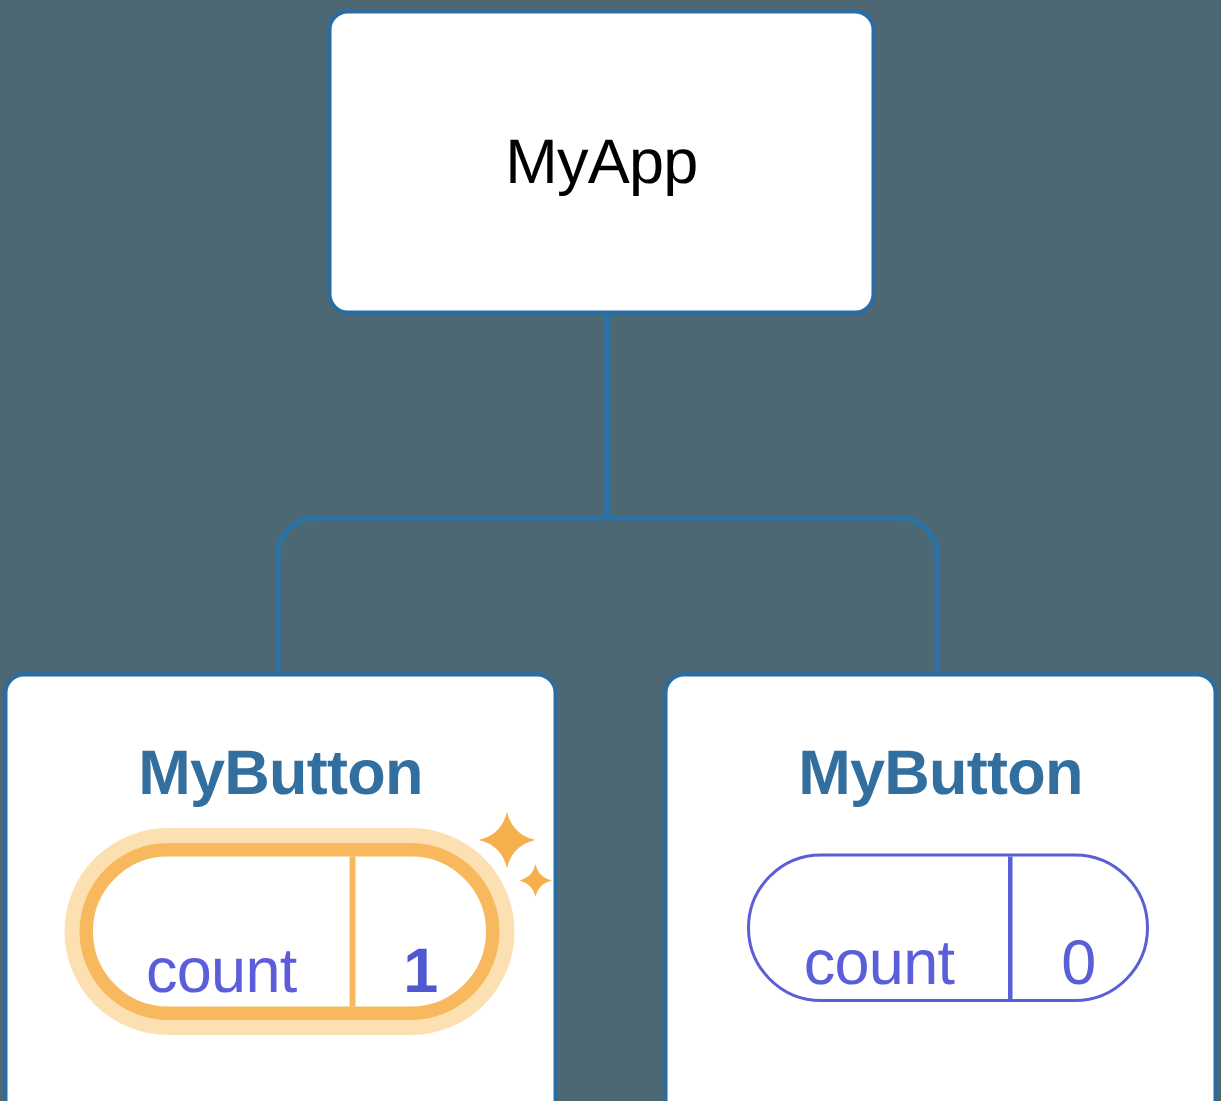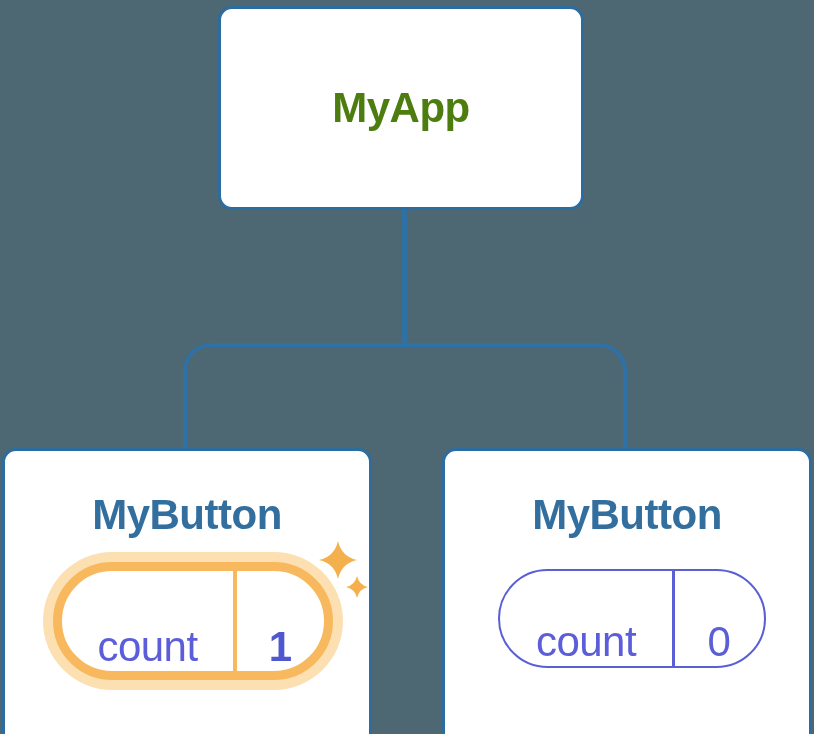--- a/index.html
+++ b/index.html
@@ -22,23 +22,23 @@
     border-radius: 14px;
     box-sizing: border-box;
   }
   .node-root {
     left: 218px; top: 6px;
     width: 366px; height: 204px;
     display: flex; align-items: center; justify-content: center;
   }
   .node-label {
     font-size: 42px;
-    font-weight: 700;
+    font-weight: 400;
     letter-spacing: -0.5px;
-    color: #4d7c0f;
+    color: #000000;
   }
   .node-child {
     left: 2px; top: 448px;
     width: 370px; height: 303px; padding-left: 40px;
   }
   .node-child.right { left: 442px; }
   .node-title {
     position: absolute;
     left: 0; top: 40px; width: 100%;
     text-align: center;

